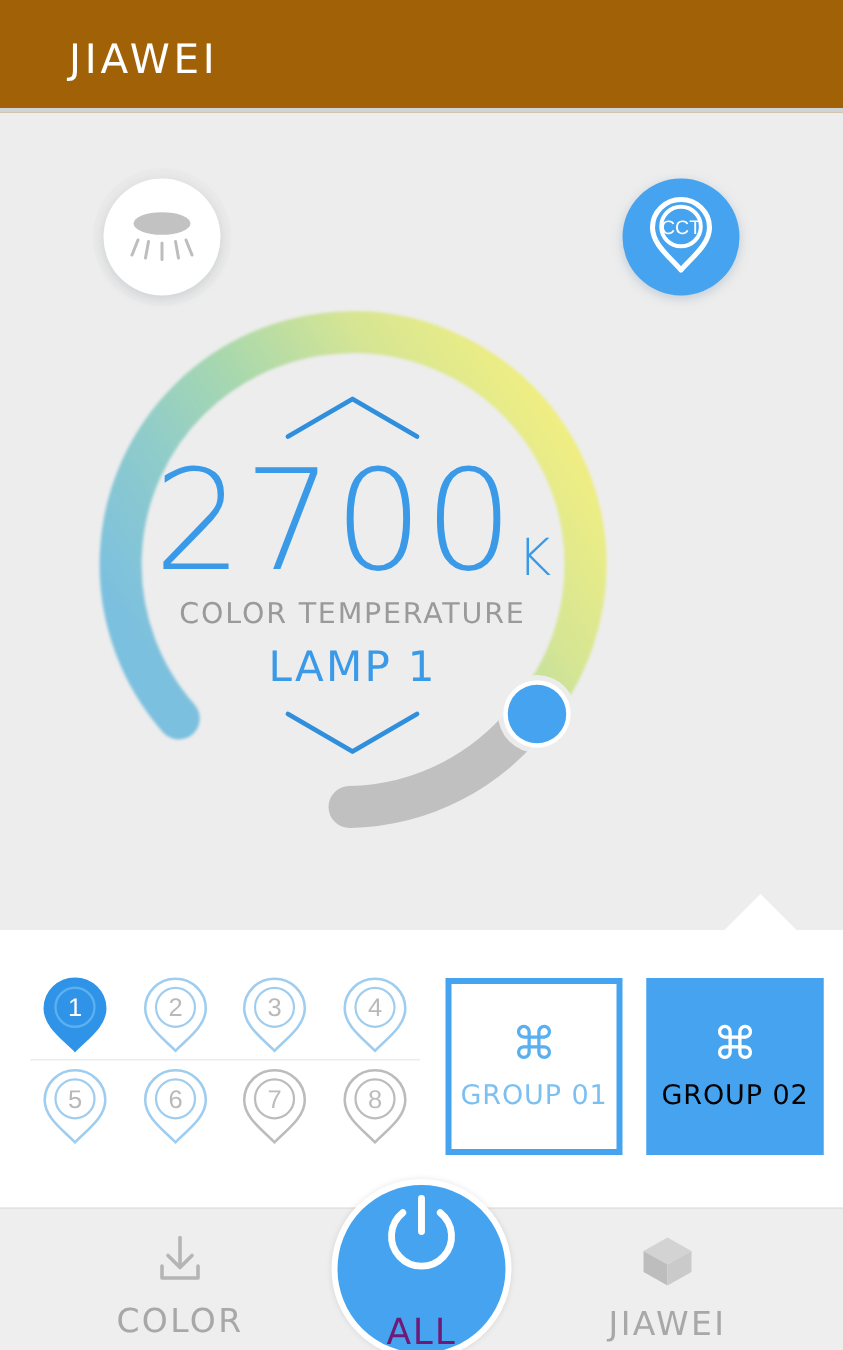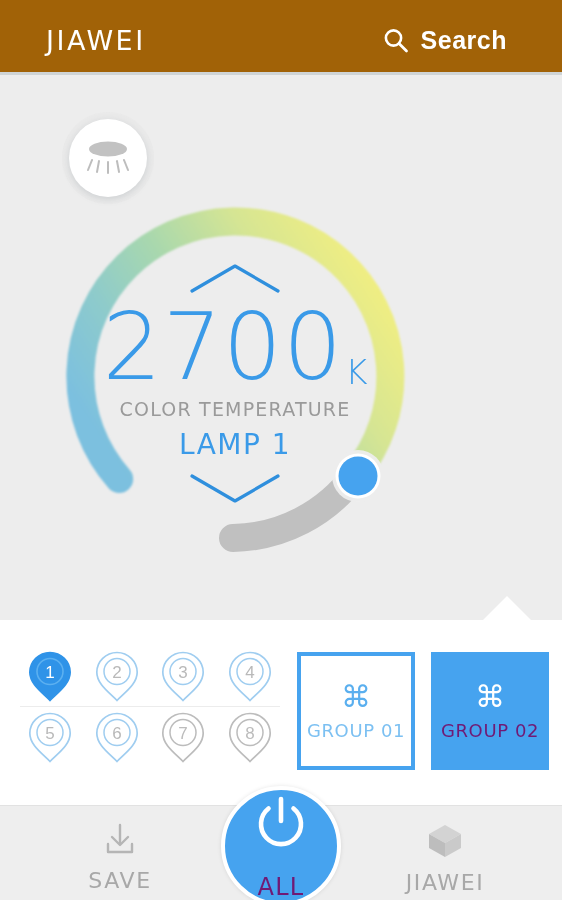--- a/index.html
+++ b/index.html
@@ -245,21 +245,21 @@
     font-family: "DejaVu Sans", sans-serif;
   }
   .group-card.outline .group-glyph { color: #5aafef; }
   .group-card.filled  .group-glyph { color: #ffffff; }
   .group-label {
     font-size: 18px;
     letter-spacing: 0.6px;
     font-family: "DejaVu Sans", sans-serif;
   }
   .group-card.outline .group-label { color: #7cc0f2; }
-  .group-card.filled  .group-label { color: #701a75; }
+  .group-card.filled  .group-label { color: #000000; }
 
   
   .navbar {
     position: absolute;
     left: 0; top: 805px;
     width: 562px;
     height: 95px;
     background: #eeeeee;
     border-top: 1px solid #e2e2e2;
     box-sizing: border-box;
@@ -306,49 +306,49 @@
     font-family: "DejaVu Sans", sans-serif;
   }
 </style>
 </head>
 <body>
 
 <div id="app">
 
   <div class="header">
     <div class="header-logo">JIAWEI</div>
-    <div class="header-search">
-      <span class="search-glyph">
-        <svg width="26" height="26" viewBox="0 0 26 26">
-          <circle cx="10.5" cy="10.5" r="7.6" fill="none" stroke="#ffffff" stroke-width="2.6"></circle>
-          <line x1="16" y1="16" x2="23.5" y2="23.5" stroke="#ffffff" stroke-width="2.8" stroke-linecap="round"></line>
-        </svg>
-      </span>
-      <span class="header-search-label">Search</span>
-    </div>
   </div>
   <div class="header-underline"></div>
 
   <div class="stage">
 
     <div class="mode-btn lamp">
       <span>
         <svg width="46" height="40" viewBox="0 0 46 40">
           <ellipse cx="23" cy="13" rx="19" ry="7.5" fill="#c2c2c2"></ellipse>
           <g stroke="#bdbdbd" stroke-width="2" stroke-linecap="round">
             <line x1="7" y1="24" x2="3" y2="34"></line>
             <line x1="14" y1="25" x2="12" y2="36"></line>
             <line x1="23" y1="26" x2="23" y2="37"></line>
             <line x1="32" y1="25" x2="34" y2="36"></line>
             <line x1="39" y1="24" x2="43" y2="34"></line>
           </g>
         </svg>
       </span>
     </div>
 
+    <div class="mode-btn cct">
+      <span>
+        <svg width="48" height="54" viewBox="0 0 48 54">
+          <path d="M24 4 C13.5 4 5 12.4 5 22.6 C5 33.6 16 42 24 51 C32 42 43 33.6 43 22.6 C43 12.4 34.5 4 24 4 Z" fill="none" stroke="#ffffff" stroke-width="3.4" stroke-linejoin="round"></path>
+          <circle cx="24" cy="22" r="13.2" fill="none" stroke="#ffffff" stroke-width="2.6"></circle>
+          <text x="24" y="27" text-anchor="middle" font-family="Liberation Sans, sans-serif" font-size="13" fill="#ffffff">CCT</text>
+        </svg>
+      </span>
+    </div>
 
     <div class="dial">
       <svg width="360" height="360" viewBox="0 0 360 360">
         <defs>
           <linearGradient id="ctGrad" x1="0" y1="0.72" x2="1" y2="0.18">
             <stop offset="0%" stop-color="#7cc0df"></stop>
             <stop offset="22%" stop-color="#8ecbcb"></stop>
             <stop offset="45%" stop-color="#a9d8ad"></stop>
             <stop offset="70%" stop-color="#d6e593"></stop>
             <stop offset="100%" stop-color="#f6f07e"></stop>
@@ -476,21 +476,21 @@
 
   <div class="navbar">
     <div class="nav-item save">
       <span>
         <svg width="40" height="36" viewBox="0 0 40 36">
           <line x1="20" y1="3" x2="20" y2="22" stroke="#b5b5b5" stroke-width="2.4" stroke-linecap="round"></line>
           <polyline points="12,15 20,23 28,15" fill="none" stroke="#b5b5b5" stroke-width="2.4" stroke-linecap="round" stroke-linejoin="round"></polyline>
           <polyline points="8,22 8,30 32,30 32,22" fill="none" stroke="#b5b5b5" stroke-width="2.4" stroke-linecap="round" stroke-linejoin="round"></polyline>
         </svg>
       </span>
-      <span class="nav-label">SAVE</span>
+      <span class="nav-label">COLOR</span>
     </div>
 
     <div class="nav-item scene">
       <span>
         <svg width="40" height="38" viewBox="0 0 40 38">
           <polygon points="20,3 36,12 20,21 4,12" fill="#d3d3d3"></polygon>
           <polygon points="4,12 20,21 20,35 4,26" fill="#bdbdbd"></polygon>
           <polygon points="36,12 20,21 20,35 36,26" fill="#cacaca"></polygon>
         </svg>
       </span>

